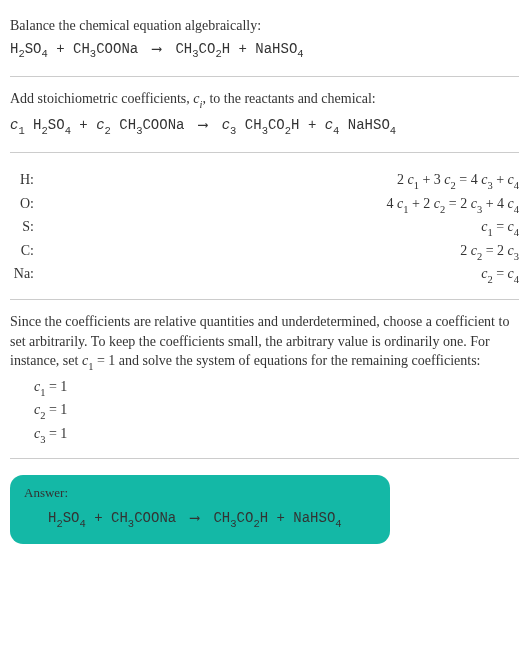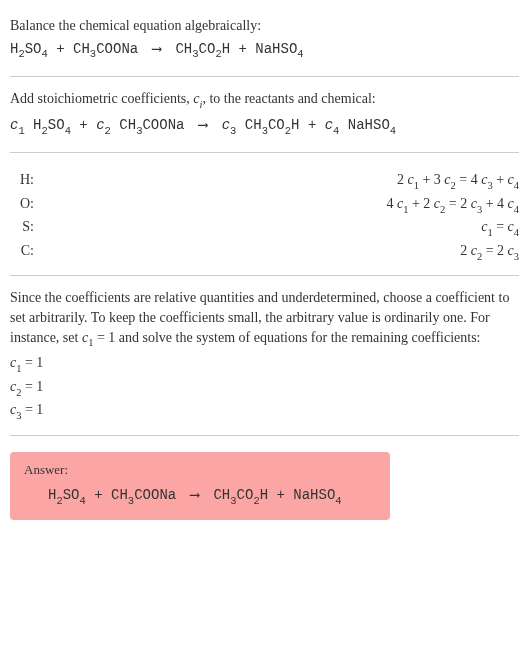--- a/index.html
+++ b/index.html
@@ -59,24 +59,25 @@
     }
     .atom-eq {
       flex: 1;
       text-align: right;
     }
     .coeff-list {
       margin-top: 2px;
     }
     .coeff-row {
       line-height: 1.5;
+      margin-left: 24px;
     }
     .answer-box {
-      background: #fca5a5;
-      border-radius: 4px;
+      background: #14b8a6;
+      border-radius: 13px;
       padding: 10px 14px;
       margin-top: 4px;
       display: inline-block;
       min-width: 380px;
     }
     .answer-label {
       font-size: 13px;
       margin-bottom: 6px;
     }
     .answer-eq {
@@ -117,20 +118,24 @@
       <div class="atom-eq"><span>4 </span><span class="italic">c</span><span class="sub">1</span><span> + 2 </span><span class="italic">c</span><span class="sub">2</span><span> = 2 </span><span class="italic">c</span><span class="sub">3</span><span> + 4 </span><span class="italic">c</span><span class="sub">4</span></div>
     </div>
     <div class="atom-row">
       <div class="atom-label">S:</div>
       <div class="atom-eq"><span></span><span class="italic">c</span><span class="sub">1</span><span> = </span><span class="italic">c</span><span class="sub">4</span></div>
     </div>
     <div class="atom-row">
       <div class="atom-label">C:</div>
       <div class="atom-eq"><span>2 </span><span class="italic">c</span><span class="sub">2</span><span> = 2 </span><span class="italic">c</span><span class="sub">3</span></div>
     </div>
+    <div class="atom-row">
+      <div class="atom-label">Na:</div>
+      <div class="atom-eq"><span></span><span class="italic">c</span><span class="sub">2</span><span> = </span><span class="italic">c</span><span class="sub">4</span></div>
+    </div>
   </div>
 </div>
 
 <hr class="divider">
 
 <div class="section">
   <div class="intro-text">
     <span>Since the coefficients are relative quantities and underdetermined, choose a coefficient to set arbitrarily. To keep the coefficients small, the arbitrary value is ordinarily one. For instance, set </span><span class="italic">c</span><span class="sub">1</span><span> = 1 and solve the system of equations for the remaining coefficients:</span>
   </div>
   <div class="coeff-list">

